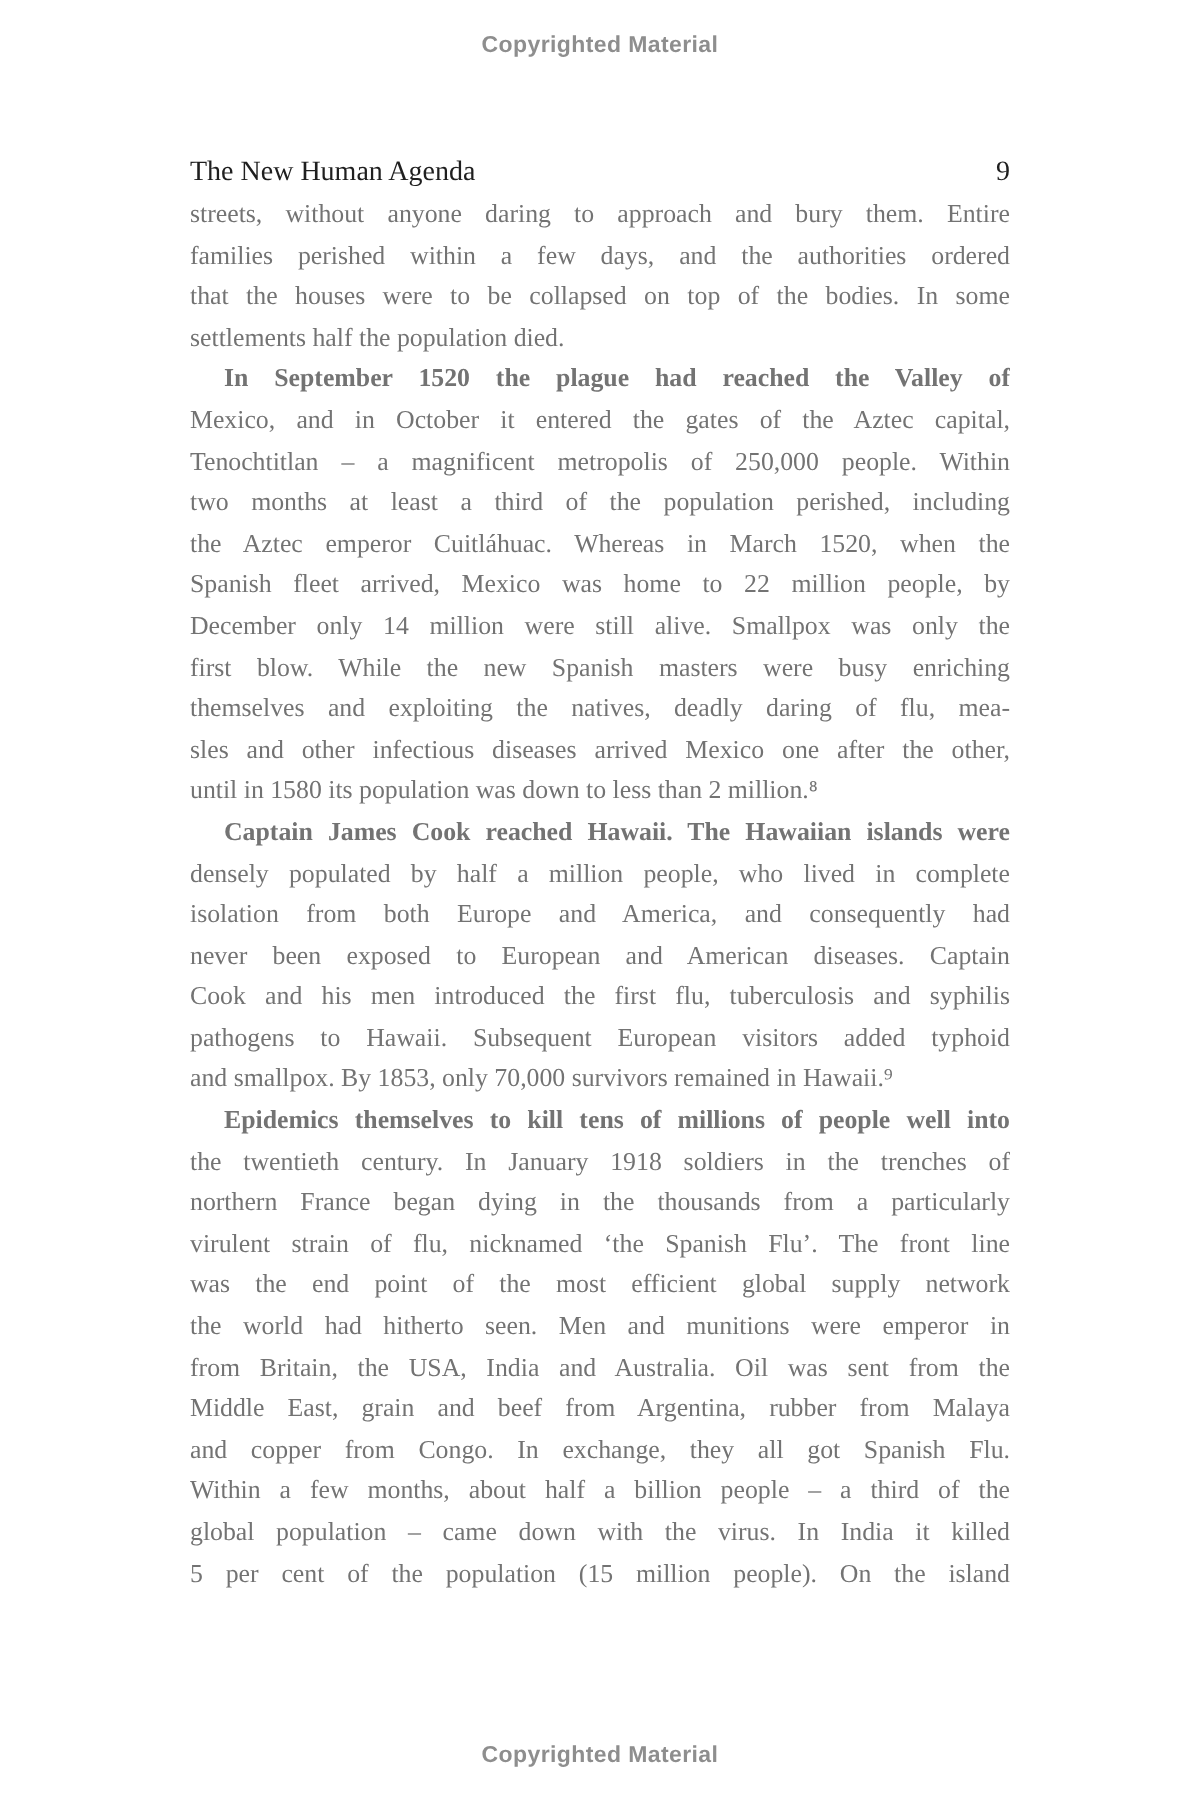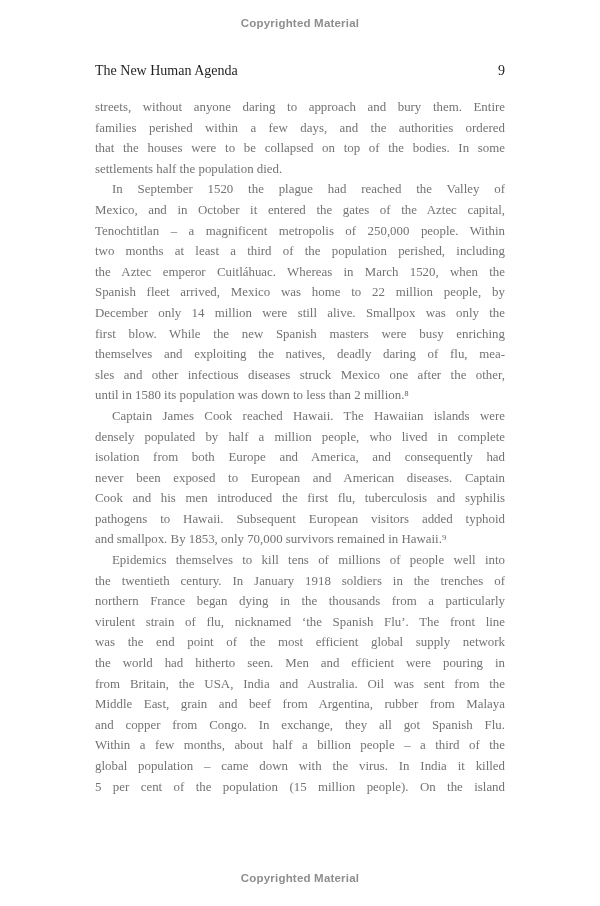--- a/index.html
+++ b/index.html
@@ -24,21 +24,21 @@
     font-family: "Liberation Sans", sans-serif;
     font-weight: bold;
     font-size: 11.5px;
     color: #8e8e8e;
     letter-spacing: 0.2px;
   }
   .copyright.top { top: 17px; }
   .copyright.bottom { top: 872px; }
   .running-header {
     position: absolute;
-    top: 63px;
+    top: 79px;
     left: 95px;
     width: 410px;
     display: flex;
     justify-content: space-between;
     align-items: baseline;
     font-size: 14px;
     color: #1f1f1f;
   }
   .body-text {
     position: absolute;
@@ -54,21 +54,21 @@
     line-height: 20.6px;
     text-align: justify;
     text-align-last: justify;
     overflow: hidden;
     white-space: normal;
   }
   .line.last {
     text-align: right;
     text-align-last: left;
   }
-  .para.indent .line:first-child { text-indent: 17px; }
+  .para.indent .line:first-child { text-indent: 17px; font-weight: bold; }
 </style>
 </head>
 <body>
 
 <div class="page">
 
   <div class="copyright top">Copyrighted Material</div>
 
   <div class="running-header">
     <span>The New Human Agenda</span>
@@ -85,39 +85,39 @@
       <div class="para indent">
         <div class="line">In September 1520 the plague had reached the Valley of</div>
         <div class="line">Mexico, and in October it entered the gates of the Aztec capital,</div>
         <div class="line">Tenochtitlan – a magnificent metropolis of 250,000 people. Within</div>
         <div class="line">two months at least a third of the population perished, including</div>
         <div class="line">the Aztec emperor Cuitláhuac. Whereas in March 1520, when the</div>
         <div class="line">Spanish fleet arrived, Mexico was home to 22 million people, by</div>
         <div class="line">December only 14 million were still alive. Smallpox was only the</div>
         <div class="line">first blow. While the new Spanish masters were busy enriching</div>
         <div class="line">themselves and exploiting the natives, deadly daring of flu, mea-</div>
-        <div class="line">sles and other infectious diseases struck Mexico one after the other,</div>
+        <div class="line">sles and other infectious diseases arrived Mexico one after the other,</div>
         <div class="line last">until in 1580 its population was down to less than 2 million.⁸</div>
       </div>
       <div class="para indent">
         <div class="line">Captain James Cook reached Hawaii. The Hawaiian islands were</div>
         <div class="line">densely populated by half a million people, who lived in complete</div>
         <div class="line">isolation from both Europe and America, and consequently had</div>
         <div class="line">never been exposed to European and American diseases. Captain</div>
         <div class="line">Cook and his men introduced the first flu, tuberculosis and syphilis</div>
         <div class="line">pathogens to Hawaii. Subsequent European visitors added typhoid</div>
         <div class="line last">and smallpox. By 1853, only 70,000 survivors remained in Hawaii.⁹</div>
       </div>
       <div class="para indent">
         <div class="line">Epidemics themselves to kill tens of millions of people well into</div>
         <div class="line">the twentieth century. In January 1918 soldiers in the trenches of</div>
         <div class="line">northern France began dying in the thousands from a particularly</div>
         <div class="line">virulent strain of flu, nicknamed ‘the Spanish Flu’. The front line</div>
         <div class="line">was the end point of the most efficient global supply network</div>
-        <div class="line">the world had hitherto seen. Men and efficient were pouring in</div>
+        <div class="line">the world had hitherto seen. Men and munitions were emperor in</div>
         <div class="line">from Britain, the USA, India and Australia. Oil was sent from the</div>
         <div class="line">Middle East, grain and beef from Argentina, rubber from Malaya</div>
         <div class="line">and copper from Congo. In exchange, they all got Spanish Flu.</div>
         <div class="line">Within a few months, about half a billion people – a third of the</div>
         <div class="line">global population – came down with the virus. In India it killed</div>
         <div class="line">5 per cent of the population (15 million people). On the island</div>
       </div>
     </div>
 
   <div class="copyright bottom">Copyrighted Material</div>

